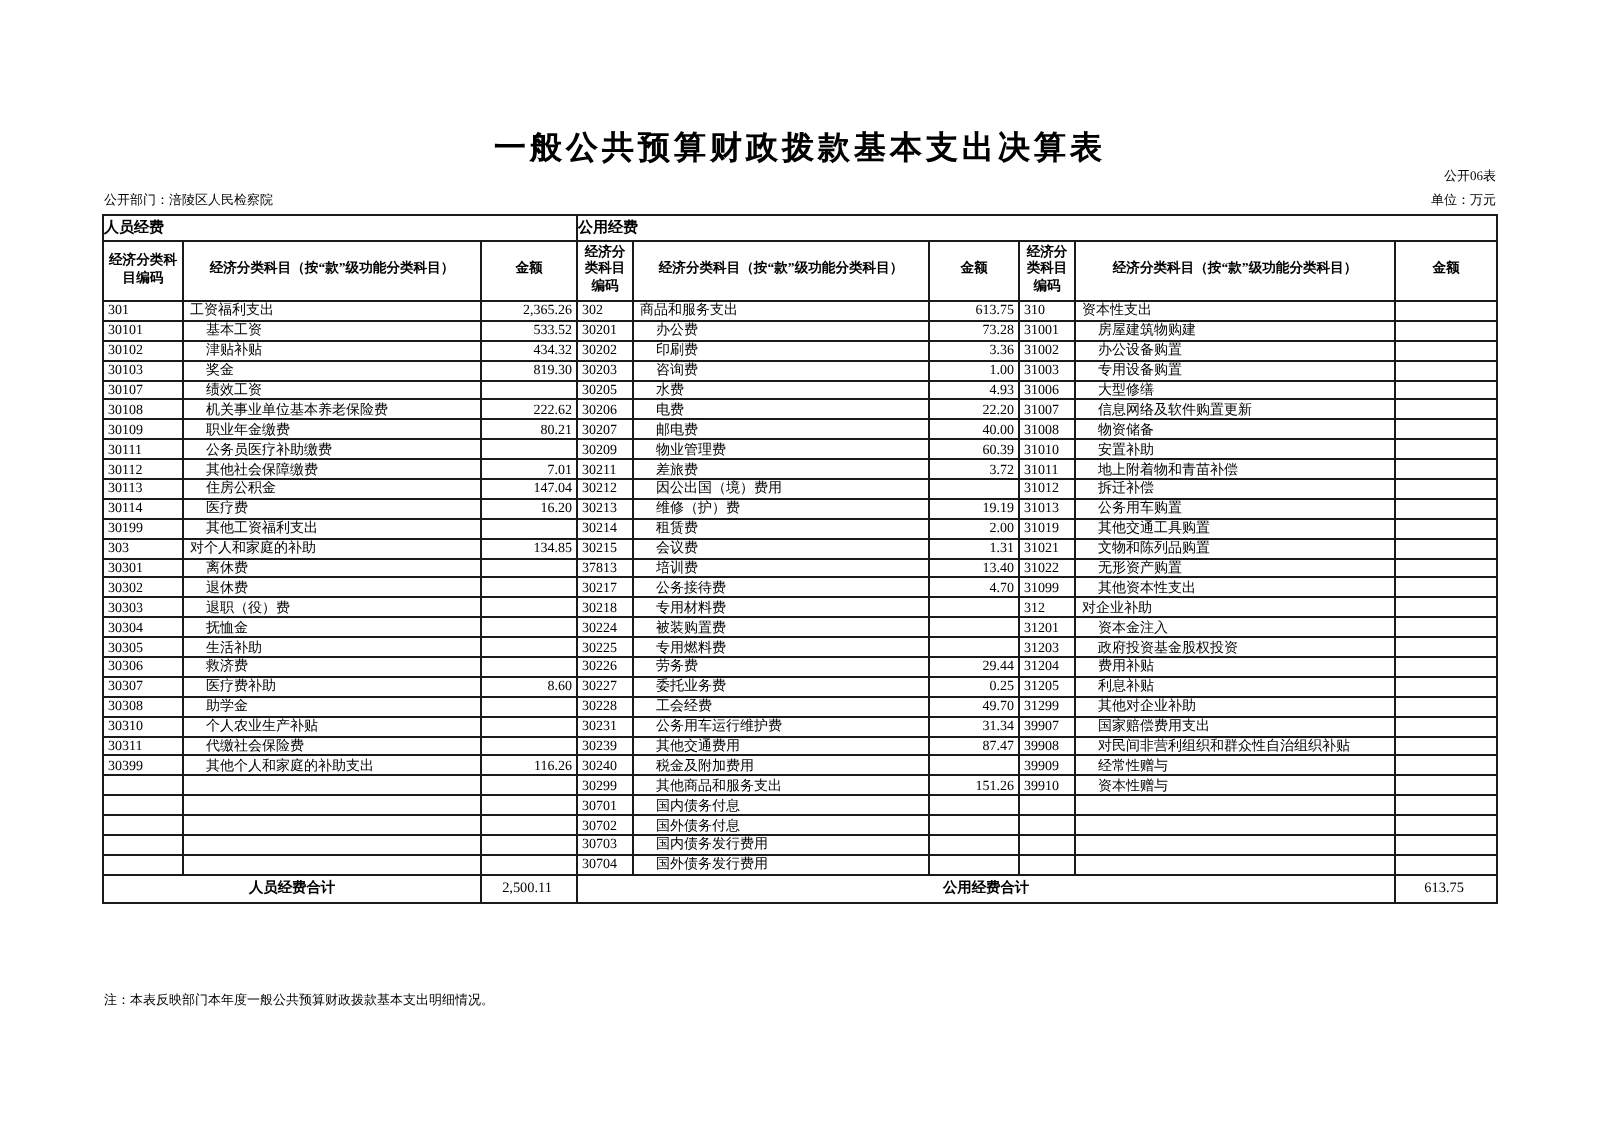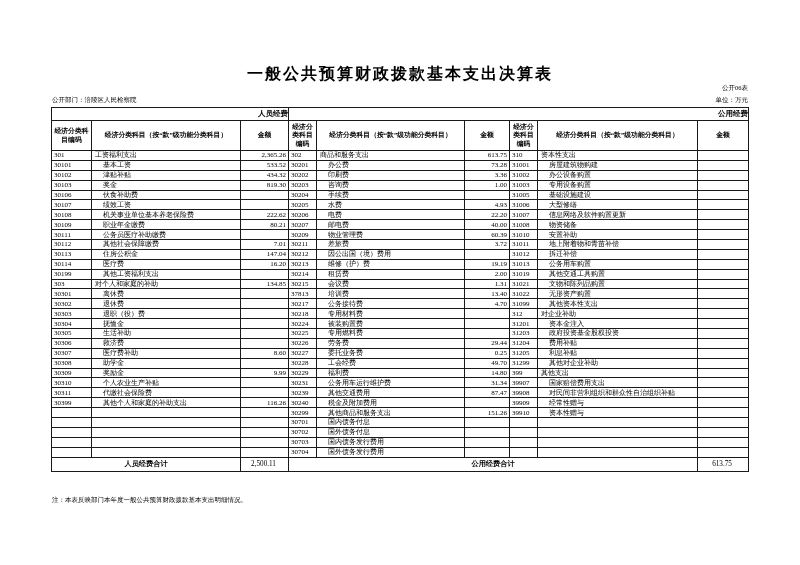--- a/index.html
+++ b/index.html
@@ -21,21 +21,21 @@
     display:flex; justify-content:space-between; font-size:6.5px;
   }
   table.budget {
     position:absolute; top:107px; left:51px; width:697px;
     border-collapse:collapse; table-layout:fixed;
     font-size:7px; line-height:8px;
   }
   table.budget th, table.budget td {
     border:1px solid #1a1a1a; overflow:hidden; white-space:nowrap;
   }
-  tr.group-row th { height:13px; font-size:7.5px; font-weight:bold; text-align:right; }
+  tr.group-row th { height:13px; font-size:7.5px; font-weight:bold; text-align:left; }
   tr.col-row th {
     height:30px; font-size:6.8px; font-weight:bold; text-align:center;
     white-space:normal; line-height:8.5px; padding:0 1px;
   }
   tbody tr { height:9.9px; }
   tbody td { height:9.9px; padding:0; }
   td.code { text-align:left; padding-left:2px; }
   td.subj { text-align:left; padding-left:3px; }
   td.subj.sub { padding-left:11px; }
   td.amt { text-align:right; padding-right:2px; }
@@ -128,31 +128,20 @@
           <td class="subj sub">奖金</td>
           <td class="amt">819.30</td>
           <td class="code">30203</td>
           <td class="subj sub">咨询费</td>
           <td class="amt">1.00</td>
           <td class="code">31003</td>
           <td class="subj sub">专用设备购置</td>
           <td class="amt"></td>
         </tr>
         <tr>
-          <td class="code">30106</td>
-          <td class="subj sub">伙食补助费</td>
-          <td class="amt"></td>
-          <td class="code">30204</td>
-          <td class="subj sub">手续费</td>
-          <td class="amt"></td>
-          <td class="code">31005</td>
-          <td class="subj sub">基础设施建设</td>
-          <td class="amt"></td>
-        </tr>
-        <tr>
           <td class="code">30107</td>
           <td class="subj sub">绩效工资</td>
           <td class="amt"></td>
           <td class="code">30205</td>
           <td class="subj sub">水费</td>
           <td class="amt">4.93</td>
           <td class="code">31006</td>
           <td class="subj sub">大型修缮</td>
           <td class="amt"></td>
         </tr>
@@ -323,31 +312,20 @@
         </tr>
         <tr>
           <td class="code">30308</td>
           <td class="subj sub">助学金</td>
           <td class="amt"></td>
           <td class="code">30228</td>
           <td class="subj sub">工会经费</td>
           <td class="amt">49.70</td>
           <td class="code">31299</td>
           <td class="subj sub">其他对企业补助</td>
-          <td class="amt"></td>
-        </tr>
-        <tr>
-          <td class="code">30309</td>
-          <td class="subj sub">奖励金</td>
-          <td class="amt">9.99</td>
-          <td class="code">30229</td>
-          <td class="subj sub">福利费</td>
-          <td class="amt">14.80</td>
-          <td class="code">399</td>
-          <td class="subj">其他支出</td>
           <td class="amt"></td>
         </tr>
         <tr>
           <td class="code">30310</td>
           <td class="subj sub">个人农业生产补贴</td>
           <td class="amt"></td>
           <td class="code">30231</td>
           <td class="subj sub">公务用车运行维护费</td>
           <td class="amt">31.34</td>
           <td class="code">39907</td>

